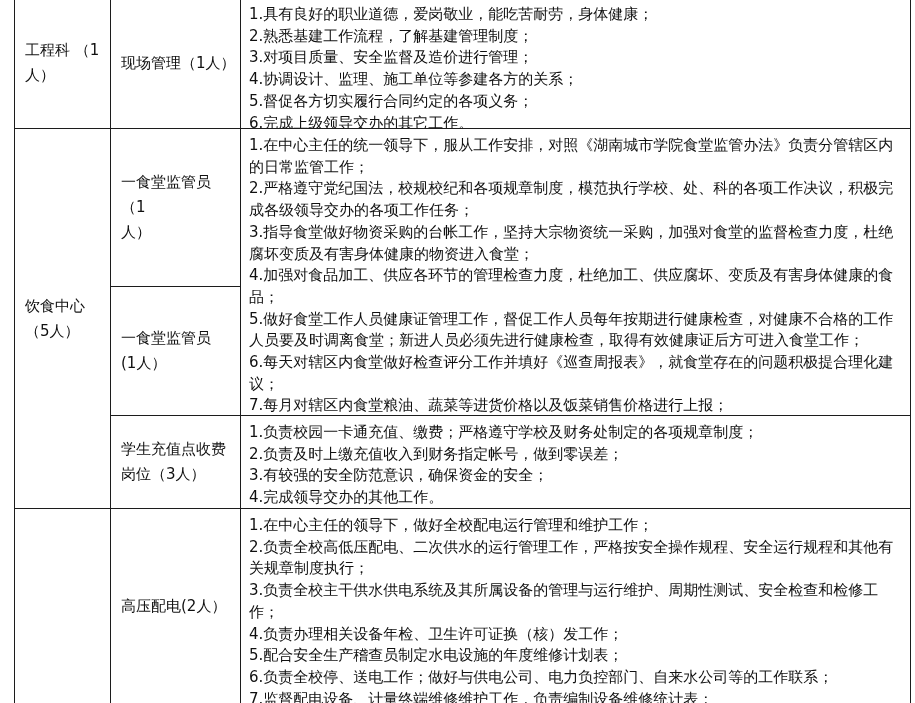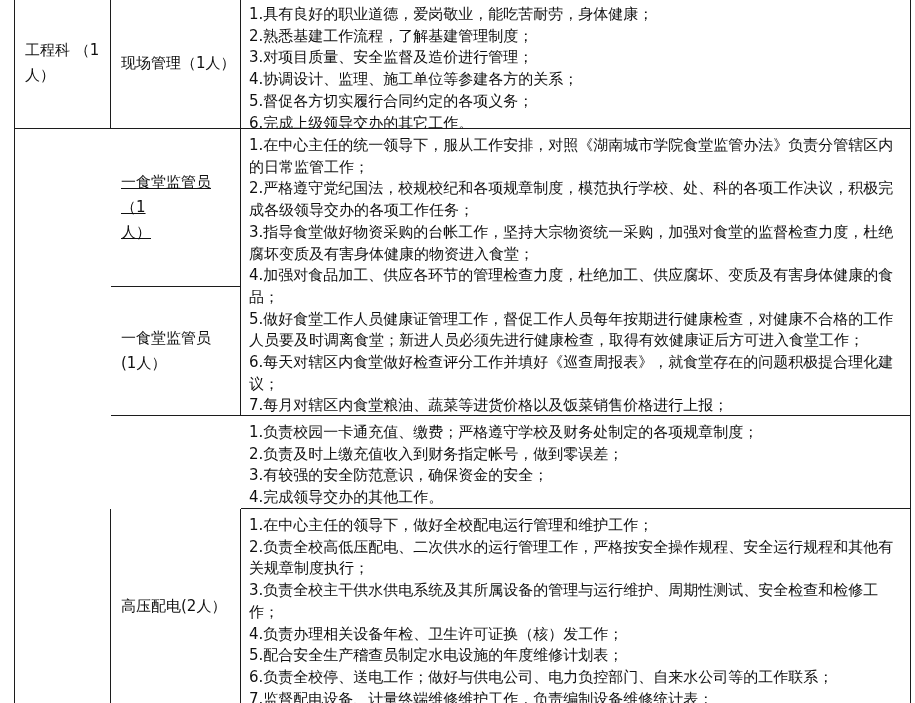--- a/index.html
+++ b/index.html
@@ -44,21 +44,21 @@
   .duty-cell {
     padding: 6px 6px 0 8px;
     font-size: 15px;
     line-height: 21.7px;
     white-space: pre-line;
   }
   .dept-c1 { grid-column: 1; }
   .pos-c2  { grid-column: 2; }
   .dut-c3  { grid-column: 3; }
   .r1 { grid-row: 1; }
-  .r2 { grid-row: 2; text-decoration: underline; }
+  .r2 { grid-row: 2; }
   .r3 { grid-row: 3; }
   .r4 { grid-row: 4; }
   .r5 { grid-row: 5; }
   .span-r2-4 { grid-row: 2 / span 3; }
   .span-r2-3 { grid-row: 2 / span 2; }
 </style>
 </head>
 <body>
 
 <div class="doc-table">
@@ -66,32 +66,36 @@
   <div class="cell label-cell dept-c1 r1">工程科 （1
 人）</div>
   <div class="cell label-cell pos-c2 r1">现场管理（1人）</div>
   <div class="cell duty-cell dut-c3 r1">1.具有良好的职业道德，爱岗敬业，能吃苦耐劳，身体健康；
 2.熟悉基建工作流程，了解基建管理制度；
 3.对项目质量、安全监督及造价进行管理；
 4.协调设计、监理、施工单位等参建各方的关系；
 5.督促各方切实履行合同约定的各项义务；
 6.完成上级领导交办的其它工作。</div>
 
+  <div class="cell label-cell dept-c1 span-r2-4">饮食中心
+（5人）</div>
   <div class="cell label-cell pos-c2 r2">一食堂监管员 （1
 人）</div>
   <div class="cell duty-cell dut-c3 span-r2-3">1.在中心主任的统一领导下，服从工作安排，对照《湖南城市学院食堂监管办法》负责分管辖区内的日常监管工作；
 2.严格遵守党纪国法，校规校纪和各项规章制度，模范执行学校、处、科的各项工作决议，积极完成各级领导交办的各项工作任务；
 3.指导食堂做好物资采购的台帐工作，坚持大宗物资统一采购，加强对食堂的监督检查力度，杜绝腐坏变质及有害身体健康的物资进入食堂；
 4.加强对食品加工、供应各环节的管理检查力度，杜绝加工、供应腐坏、变质及有害身体健康的食品；
 5.做好食堂工作人员健康证管理工作，督促工作人员每年按期进行健康检查，对健康不合格的工作人员要及时调离食堂；新进人员必须先进行健康检查，取得有效健康证后方可进入食堂工作；
 6.每天对辖区内食堂做好检查评分工作并填好《巡查周报表》，就食堂存在的问题积极提合理化建议；
 7.每月对辖区内食堂粮油、蔬菜等进货价格以及饭菜销售价格进行上报；
 8.在工作期间内若不能或不认真履行以上职责，工作出现差错，或给集体造成损失，或影响集体荣誉，监管员应承担相应责任。</div>
   <div class="cell label-cell pos-c2 r3">一食堂监管员
 (1人）</div>
+  <div class="cell label-cell pos-c2 r4">学生充值点收费
+岗位（3人）</div>
   <div class="cell duty-cell dut-c3 r4">1.负责校园一卡通充值、缴费；严格遵守学校及财务处制定的各项规章制度；
 2.负责及时上缴充值收入到财务指定帐号，做到零误差；
 3.有较强的安全防范意识，确保资金的安全；
 4.完成领导交办的其他工作。</div>
 
   <div class="cell label-cell dept-c1 r5"></div>
   <div class="cell label-cell pos-c2 r5">高压配电(2人）</div>
   <div class="cell duty-cell dut-c3 r5">1.在中心主任的领导下，做好全校配电运行管理和维护工作；
 2.负责全校高低压配电、二次供水的运行管理工作，严格按安全操作规程、安全运行规程和其他有关规章制度执行；
 3.负责全校主干供水供电系统及其所属设备的管理与运行维护、周期性测试、安全检查和检修工作；

